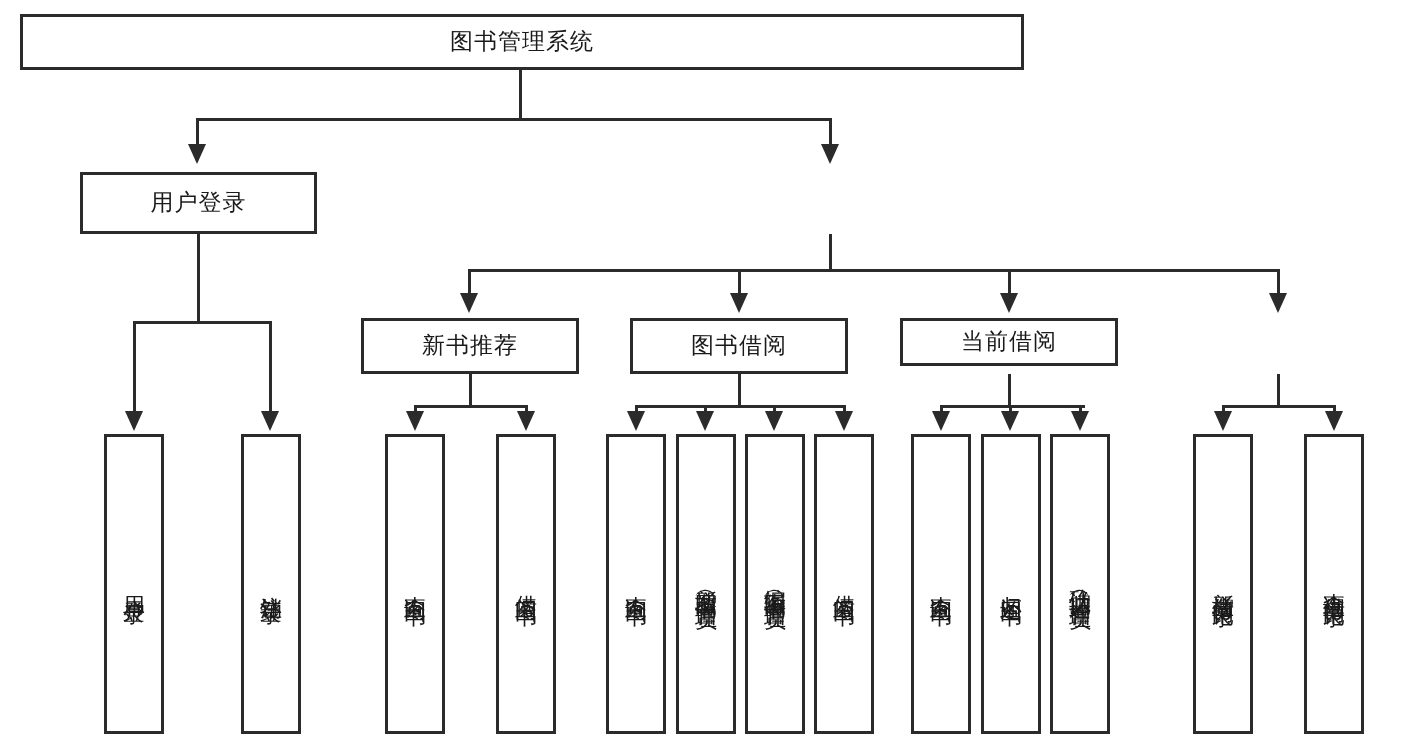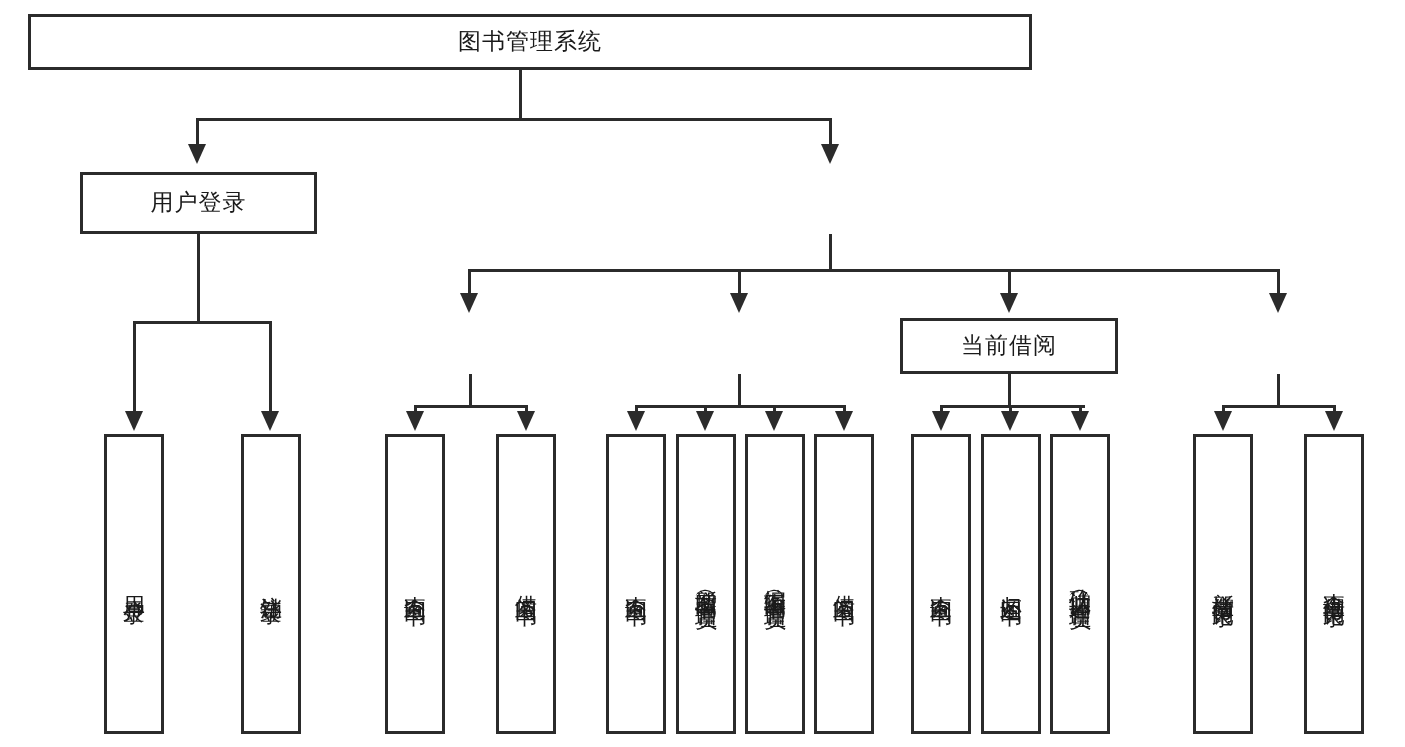--- a/index.html
+++ b/index.html
@@ -66,21 +66,21 @@
     letter-spacing: 0.5px;
     white-space: nowrap;
     pointer-events: none;
   }
 </style>
 </head>
 <body>
 
 <div id="canvas">
 
-  <div class="node h" style="left:28px; top:14px; width:1004px; height:56px;">
+  <div class="node h" style="left:20px; top:14px; width:1004px; height:56px;">
     <span class="lbl">图书管理系统</span>
   </div>
 
   <div class="line v" style="left:519px; top:70px; width:3px; height:48px;"></div>
 
   <div class="line h" style="left:196px; top:118px; width:636px; height:3px;"></div>
 
   <div class="line v" style="left:196px; top:118px; width:3px; height:28px;"></div>
   <div class="arrow" style="left:188px; top:144px;"></div>
 
@@ -106,21 +106,27 @@
 
   <div class="line v" style="left:738px; top:269px; width:3px; height:26px;"></div>
   <div class="arrow" style="left:730px; top:293px;"></div>
 
   <div class="line v" style="left:1008px; top:269px; width:3px; height:26px;"></div>
   <div class="arrow" style="left:1000px; top:293px;"></div>
 
   <div class="line v" style="left:1277px; top:269px; width:3px; height:26px;"></div>
   <div class="arrow" style="left:1269px; top:293px;"></div>
 
-  <div class="node h" style="left:900px; top:318px; width:218px; height:56px;">
+  <div class="node h" style="left:361px; top:318px; width:218px; height:56px;">
+    <span class="lbl">新书推荐</span>
+  </div>
+  <div class="node h" style="left:630px; top:318px; width:218px; height:56px;">
+    <span class="lbl">图书借阅</span>
+  </div>
+  <div class="node h" style="left:900px; top:318px; width:218px; height:48px;">
     <span class="lbl">当前借阅</span>
   </div>
 
   <div class="line v" style="left:469px; top:374px; width:3px; height:33px;"></div>
   <div class="line h" style="left:414px; top:405px; width:114px; height:3px;"></div>
   <div class="line v" style="left:414px; top:405px; width:3px; height:8px;"></div>
   <div class="arrow" style="left:406px; top:411px;"></div>
   <div class="line v" style="left:525px; top:405px; width:3px; height:8px;"></div>
   <div class="arrow" style="left:517px; top:411px;"></div>
 

